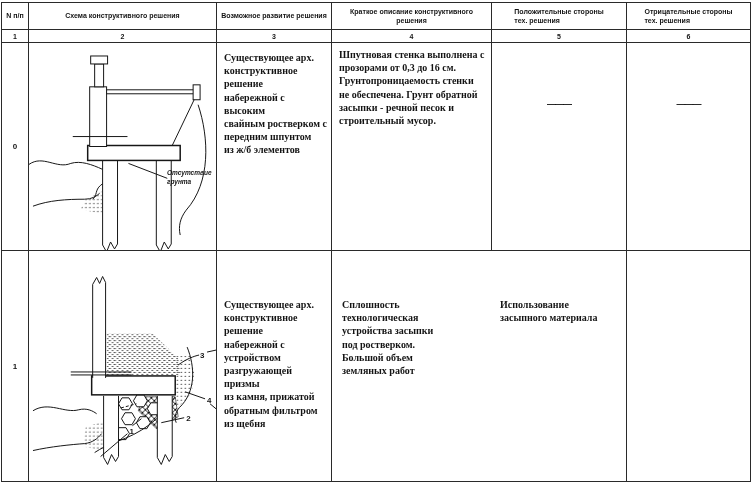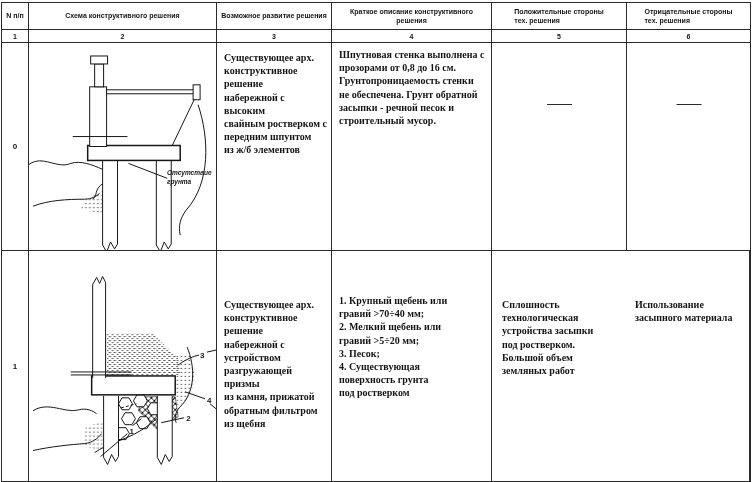--- a/index.html
+++ b/index.html
@@ -128,21 +128,21 @@
 грунта</div>
   </div>
 
   <div class="cell txt r0c3">Существующее арх.
 конструктивное решение
 набережной с высоким
 свайным ростверком с
 передним шпунтом
 из ж/б элементов</div>
   <div class="cell txt r0c4">Шпутновая стенка выполнена с
-прозорами от 0,8 до 16 см.
+прозорами от 0,3 до 16 см.
 Грунтопроницаемость стенки
 не обеспечена. Грунт обратной
 засыпки - речной песок и
 строительный мусор.</div>
   <div class="cell dashcell">
     <span class="dash">———</span>
   </div>
   <div class="cell dashcell lastcol">
     <span class="dash">———</span>
   </div>
@@ -215,28 +215,20 @@
   </div>
 
   <div class="cell txt r1c3 lastrow">Существующее арх.
 конструктивное решение
 набережной с
 устройством
 разгружающей призмы
 из камня, прижатой
 обратным фильтром
 из щебня</div>
-  <div class="cell txt r1c4 lastrow">1. Крупный щебень или
- гравий &gt;70÷40 мм;
-2. Мелкий щебень или
-гравий &gt;5÷20 мм;
-3. Песок;
-4. Существующая
-поверхность грунта
-под ростверком</div>
   <div class="cell txt r1c6 lastrow lastcol">Сплошность
 технологическая
 устройства засыпки
 под ростверком.
 Большой объем
 земляных работ</div>
   <div class="cell txt r1c5 lastrow">Использование
 засыпного материала</div>
 
 </div>

